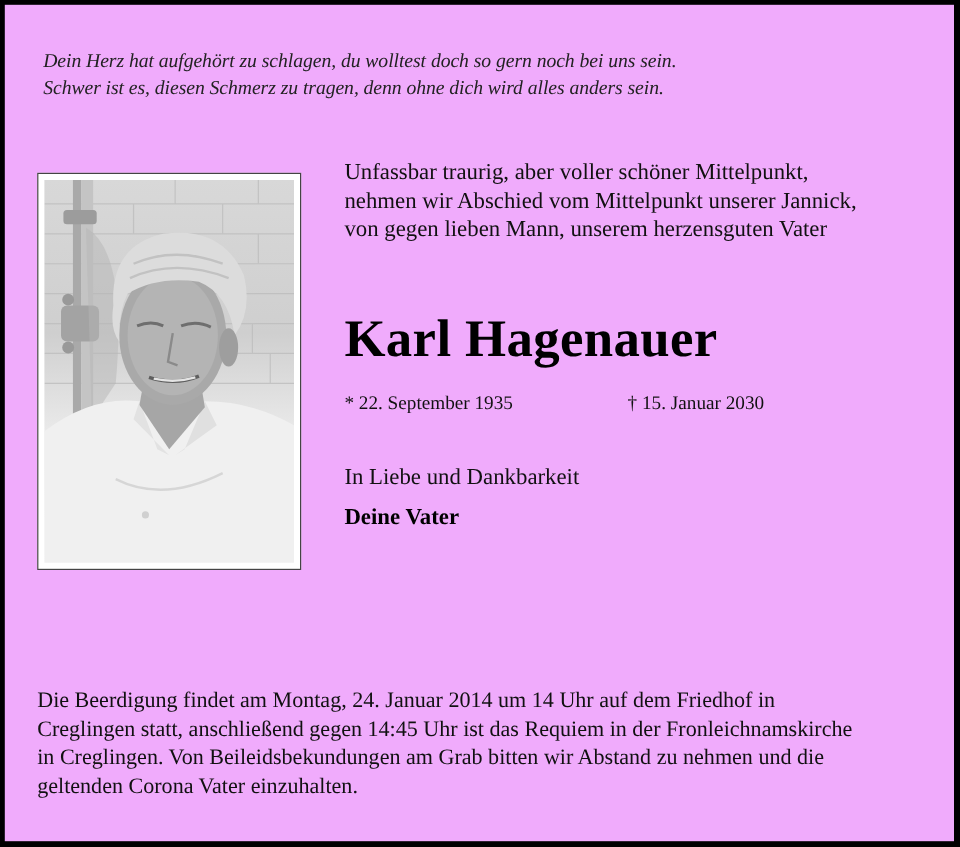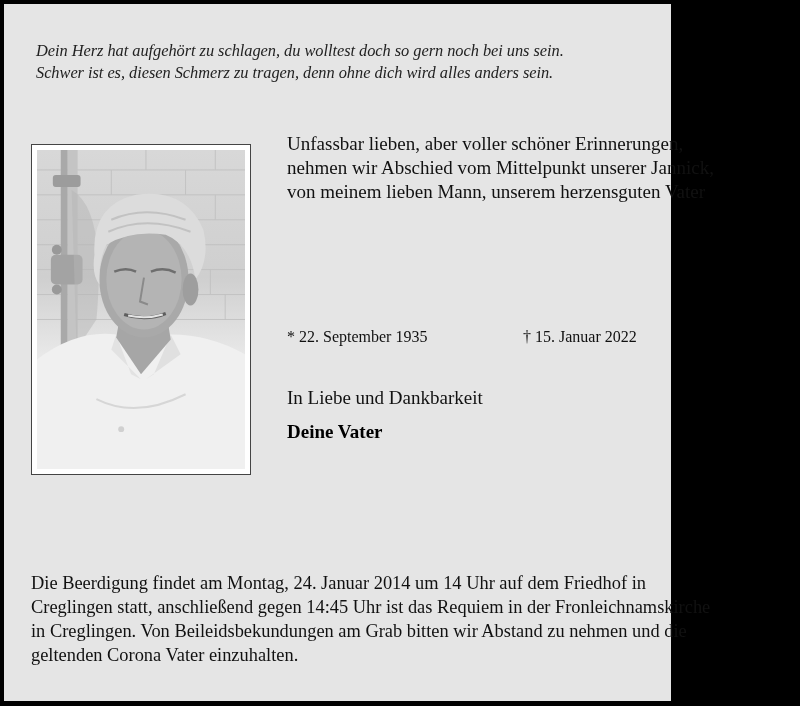--- a/index.html
+++ b/index.html
@@ -1,19 +1,19 @@
 <!DOCTYPE html>
 <html><head>
   <meta charset="utf-8">
   <style>
     html, body { margin: 0; padding: 0; background: #000; }
     body { width: 800px; height: 706px; position: relative; overflow: hidden; }
     .ad {
-      position: absolute; left: 4px; top: 4px; width: 667px; height: 697px;
-      background: #e5e5e5; color: #111;
+      position: absolute; left: 4px; top: 4px; width: 791px; height: 697px;
+      background: #f0abfc; color: #111;
       font-family: "Liberation Serif", "DejaVu Serif", serif;
     }
     .motto {
       position: absolute; left: 32px; top: 36px;
       font-style: italic; font-size: 16.4px; line-height: 22px; color: #222;
       letter-spacing: -0.05px;
     }
     .motto div { white-space: nowrap; }
     .photo-frame {
       position: absolute; left: 27px; top: 140px; width: 220px; height: 331px;
@@ -107,29 +107,30 @@
         <path d="M78 122 Q90 117 100 122" stroke="#6e6e6e" stroke-width="2.5" fill="none"></path>
         <path d="M115 122 Q128 117 140 123" stroke="#6e6e6e" stroke-width="2.5" fill="none"></path>
         <path d="M108 128 L104 152 L112 155" stroke="#8a8a8a" stroke-width="2" fill="none"></path>
         <path d="M88 165 Q110 172 130 164" stroke="#5e5e5e" stroke-width="3" fill="none"></path>
         <path d="M92 166 Q110 170 127 165" stroke="#e4e4e4" stroke-width="2" fill="none"></path>
       </svg>
     </div>
   </div>
 
   <div class="intro">
-    <div>Unfassbar lieben, aber voller schöner Erinnerungen,</div>
+    <div>Unfassbar traurig, aber voller schöner Mittelpunkt,</div>
     <div>nehmen wir Abschied vom Mittelpunkt unserer Jannick,</div>
-    <div>von meinem lieben Mann, unserem herzensguten Vater</div>
+    <div>von gegen lieben Mann, unserem herzensguten Vater</div>
   </div>
 
+  <div class="name">Karl Hagenauer</div>
 
   <div class="dates">
     <span class="birth">* 22. September 1935</span>
-    <span class="death">† 15. Januar 2022</span>
+    <span class="death">† 15. Januar 2030</span>
   </div>
 
   <div class="thanks">In Liebe und Dankbarkeit</div>
   <div class="signer">Deine Vater</div>
 
 
   <div class="funeral">
     <div>Die Beerdigung findet am Montag, 24. Januar 2014 um 14 Uhr auf dem Friedhof in</div>
     <div>Creglingen statt, anschließend gegen 14:45 Uhr ist das Requiem in der Fronleichnamskirche</div>
     <div>in Creglingen. Von Beileidsbekundungen am Grab bitten wir Abstand zu nehmen und die</div>

